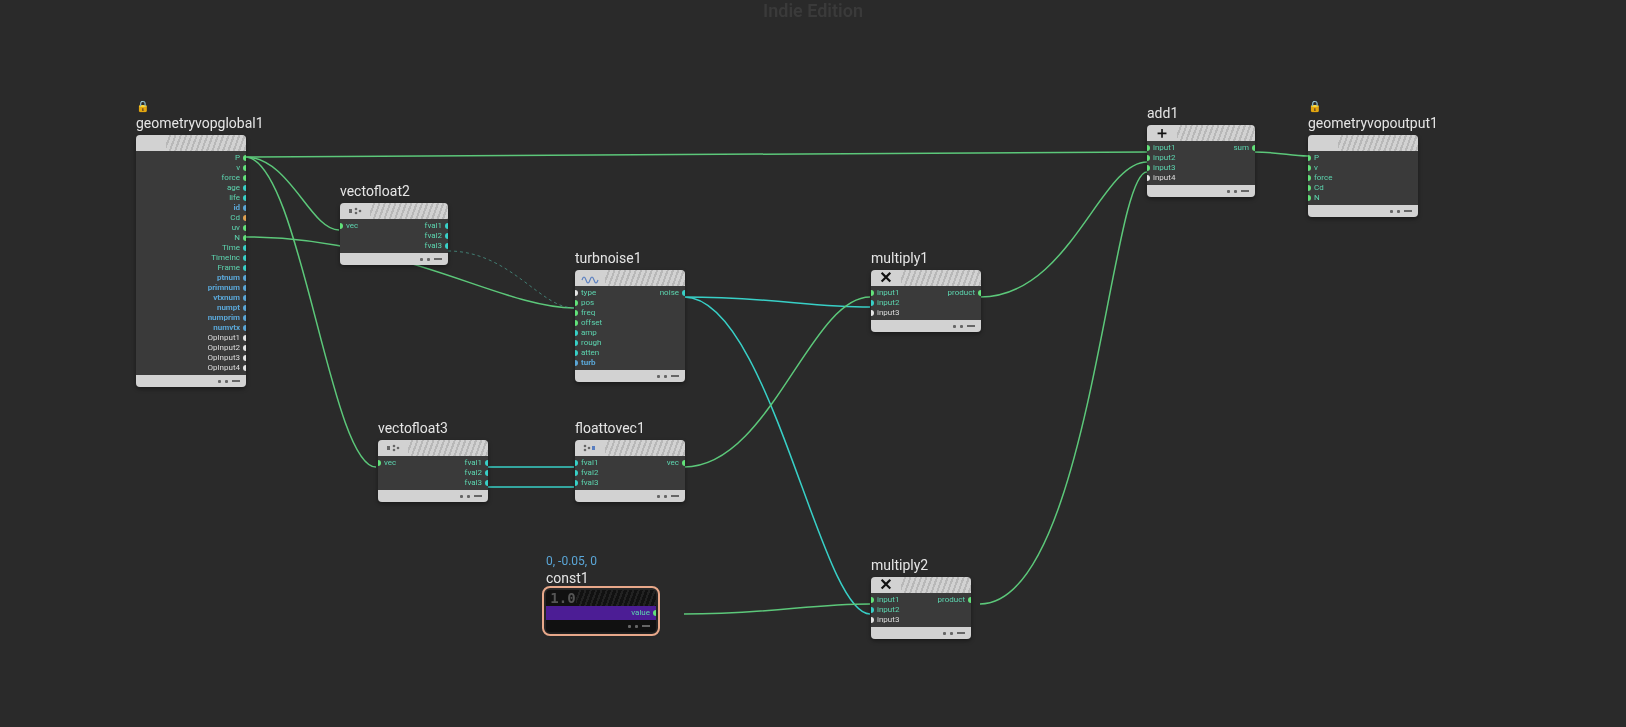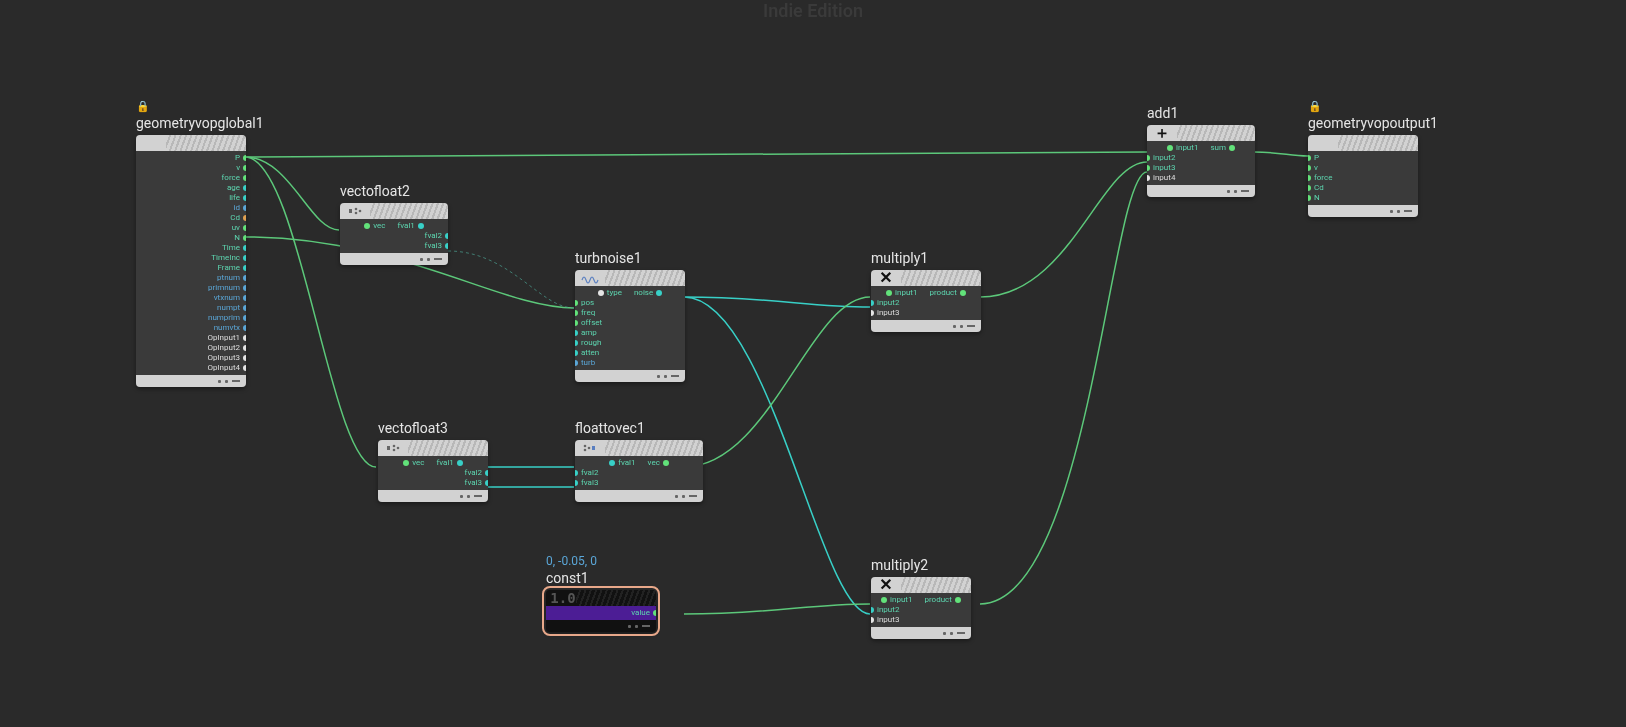--- a/index.html
+++ b/index.html
@@ -101,21 +101,21 @@
     top:2px;
   }
   .port.in .dot { left: -3px; }
   .port.out .dot { right: -3px; }
   .dot.green { background:#62e27a; }
   .dot.teal  { background:#38d0c7; }
   .dot.blue  { background:#5aa6d7; }
   .dot.orange{ background:#e0a050; }
   .dot.white { background:#e5e5e5; }
   .port .lbl { color: #5dd6b0; }
-  .port .lbl.blue { color:#5aa6d7; }
+  .port .lbl.blue { color:#5aa6d7;font-weight:bold; }
   .port .lbl.white { color:#ddd; }
   .node-footer {
     height: 12px;
     background: #d2d2d2;
     display:flex;
     align-items:center;
     justify-content: flex-end;
     padding: 0 6px;
     gap: 4px;
   }
@@ -136,21 +136,21 @@
   .node.selected .node-hash,
   .node.selected .node-footer {
     background:#111;
   }
   .node.selected .node-hash {
     background: repeating-linear-gradient(110deg, #111, #111 3px, #222 3px, #222 5px);
   }
   .node.selected .node-body { background:#4c1d95; }
   .io-row {
     display:flex;
-    justify-content: center;
+    justify-content: space-between;
     position:relative;
     height:10px;
   }
   .const-glyph {
     color:#555; font-size:14px; font-family:monospace;
     padding-left:4px;
   }
 </style>
 </head>
 <body>
@@ -430,21 +430,21 @@
         </div>
     </div>
     <div class="node-footer">
         <div class="footer-dot"></div>
         <div class="footer-dot"></div>
         <div class="footer-dash"></div>
       </div>
   </div>
 </div>
 
-<div class="node" style="left:575px; top:420px; width:128px;">
+<div class="node" style="left:575px; top:420px; width:110px;">
   <div class="node-title">floattovec1</div>
   <div class="node-box">
     <div class="node-header">
         <div class="node-icon">
           <svg width="14" height="10">
             <circle cx="2" cy="3" r="1.3" fill="#666"></circle>
             <circle cx="2" cy="7" r="1.3" fill="#666"></circle>
             <circle cx="6" cy="5" r="1.3" fill="#666"></circle>
             <rect x="9" y="3" width="3" height="4" fill="#5a7fc0"></rect>
           </svg>

